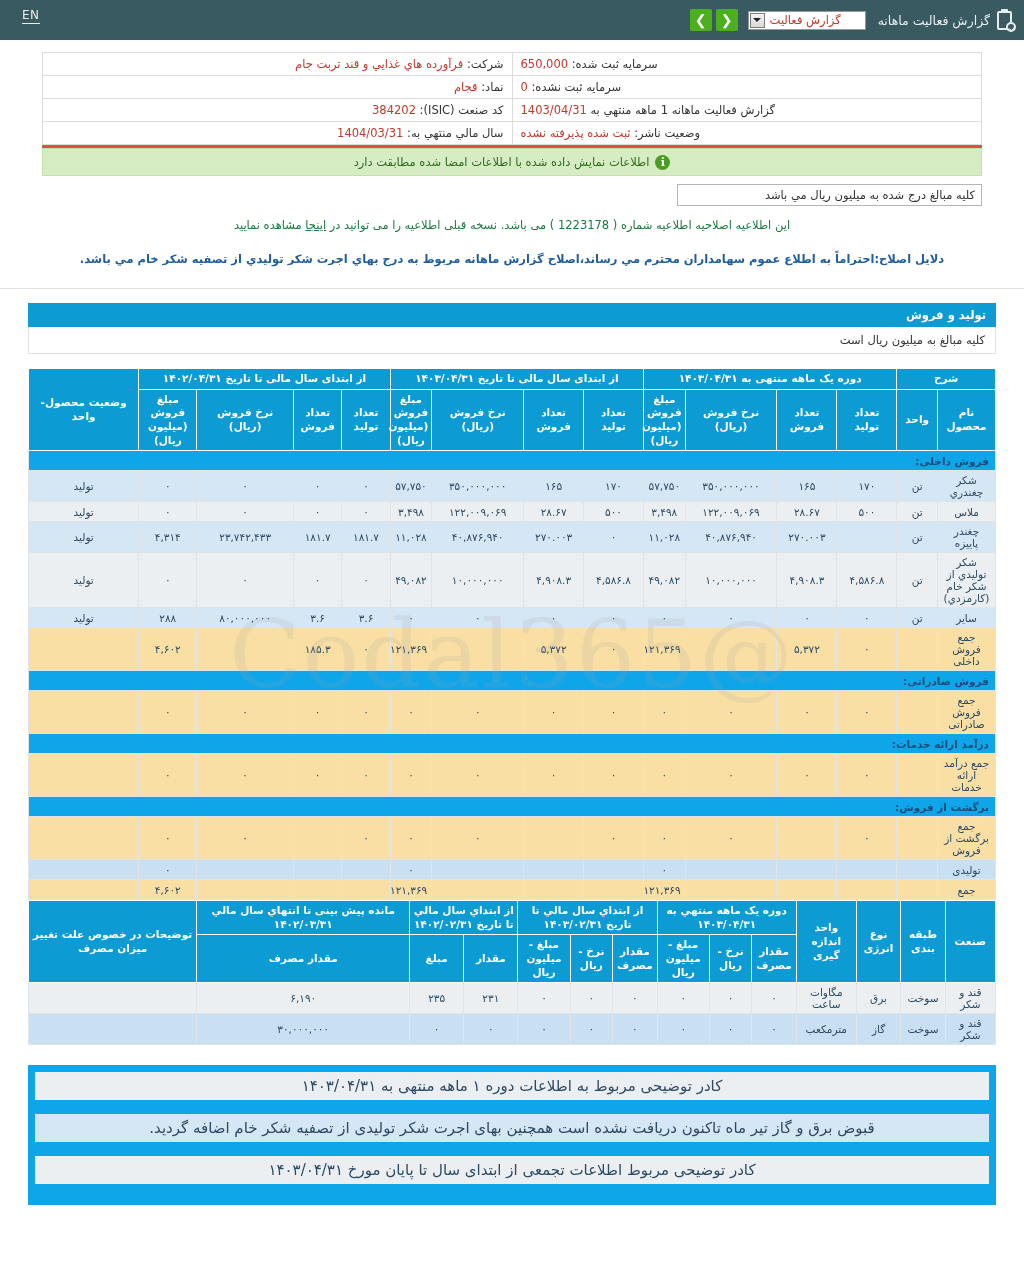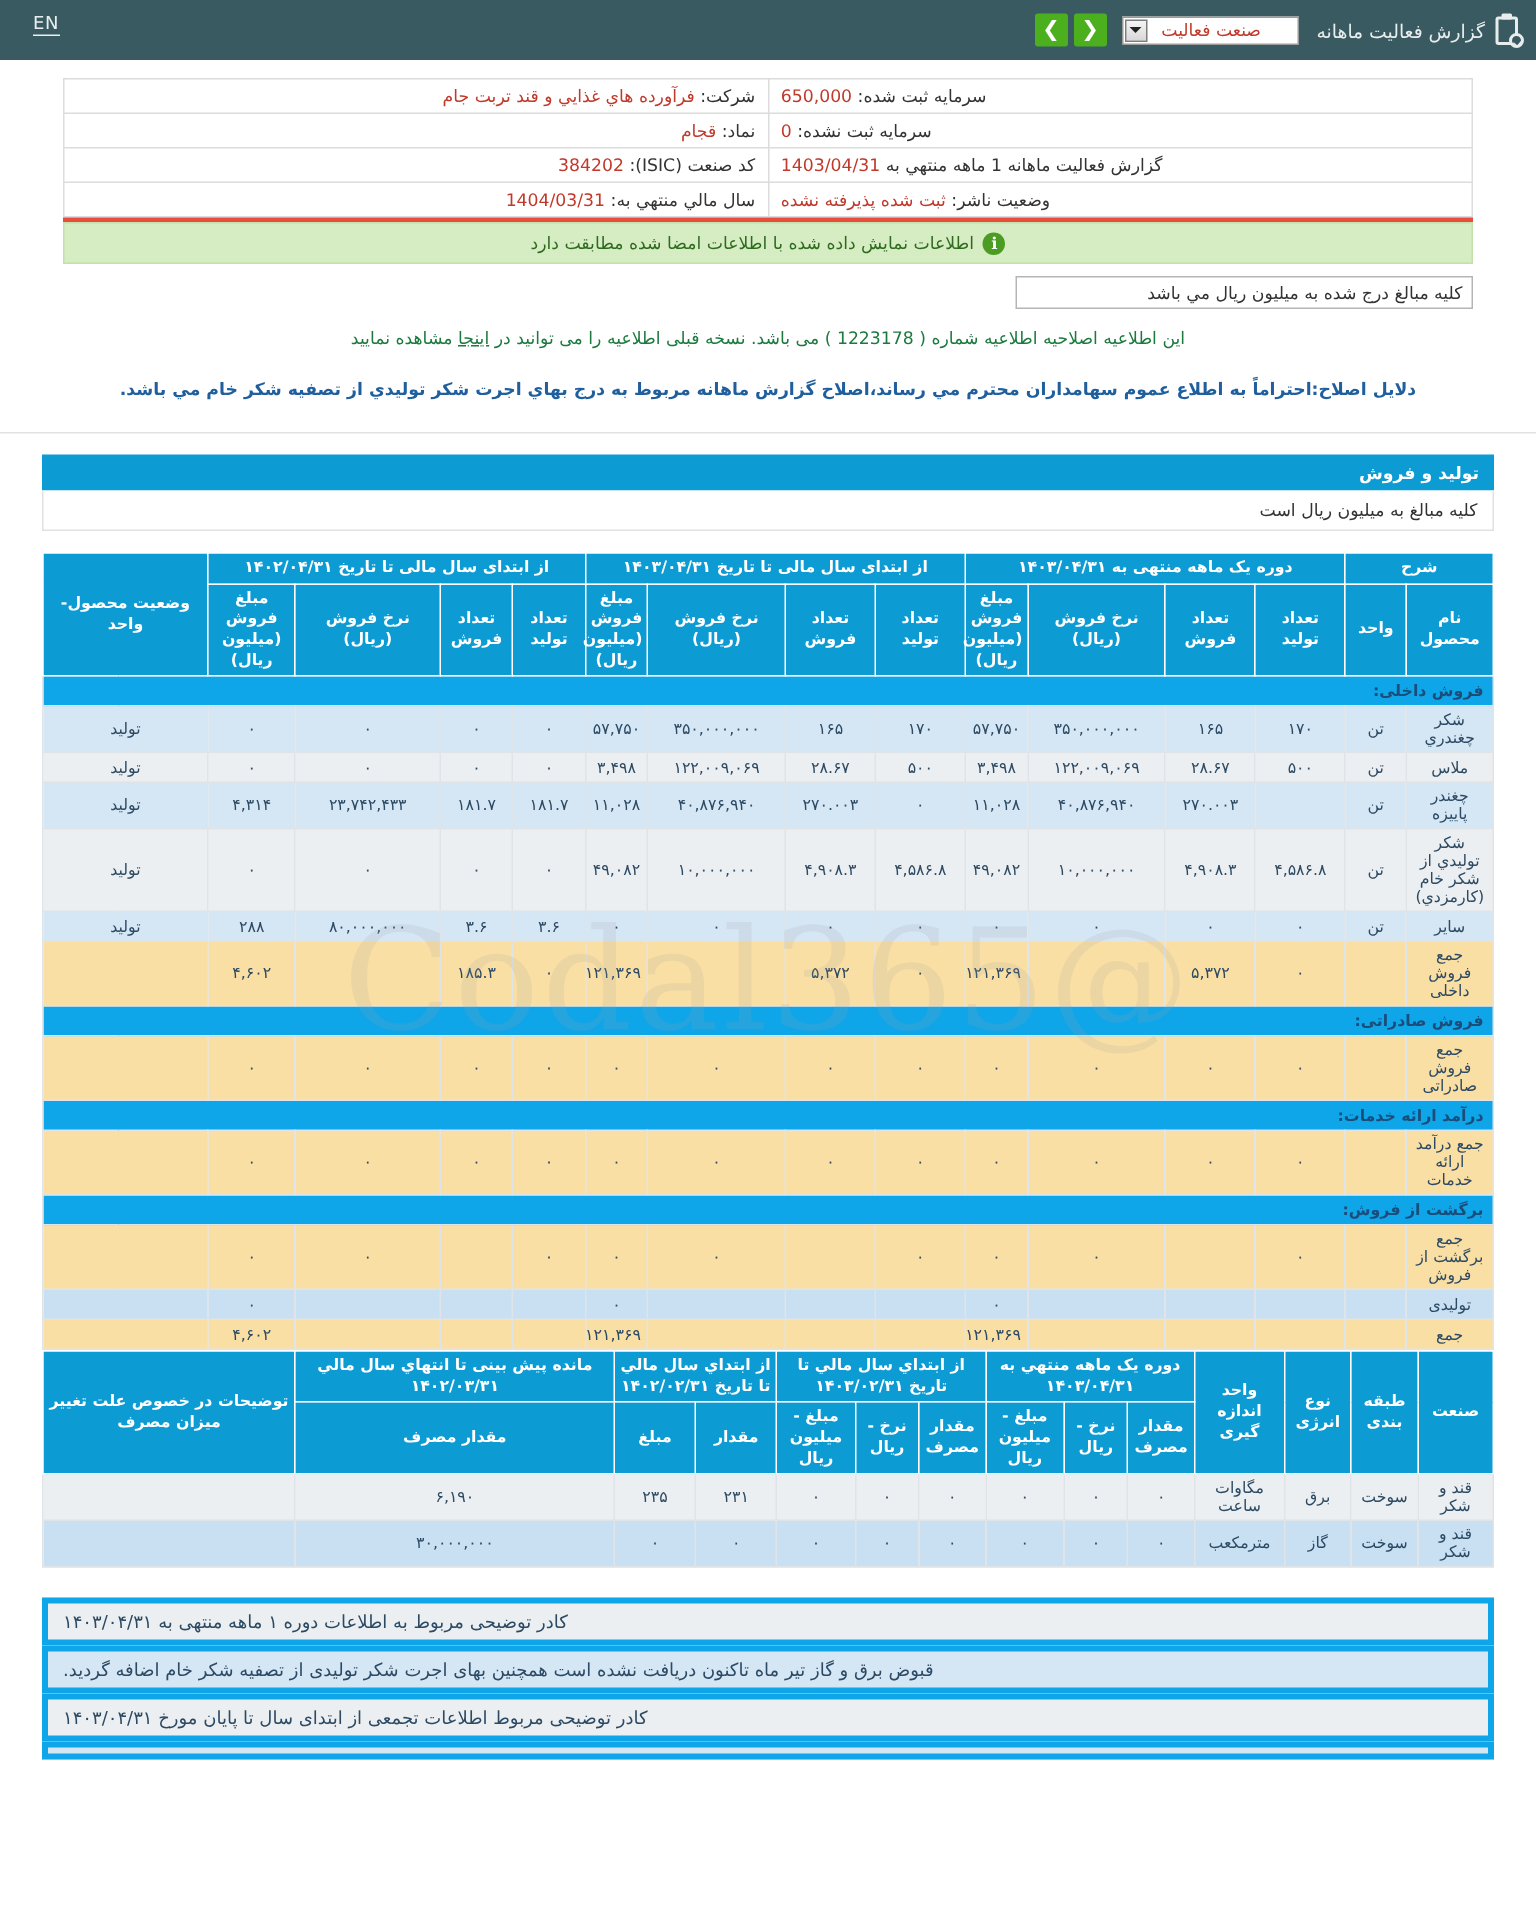--- a/index.html
+++ b/index.html
@@ -253,43 +253,43 @@
   tr.r-yellow td.namecell, tr.r-blue td.namecell, tr.r-white td.namecell { color: #2c4a63; }
 
   .tbl-wrap { padding: 0 28px; margin-top: 14px; }
 
   
   table.grid.energy td { height: 22px; }
 
   
   .notes-wrap { padding: 0 28px; margin-top: 20px; }
   .note-row {
-    border: 4px solid #0ea5e9;
-    font-size: 12px;
+    border: 7px solid #0ea5e9;
+    font-size: 15px;
     color: #2c4a63;
     padding: 5px 10px;
-    text-align: left;
+    text-align: center;
     background: #eceff1;
   }
   .note-row.alt { background: #d5e6f5; }
   .note-row.empty { height: 12px; padding: 0; background:#d5e6f5; }
   .bottom-pad { height: 30px; }
 </style>
 </head>
 <body>
 
 <div class="topbar">
   <div class="clipboard-icon">
     <div class="board"></div>
       <div class="clip"></div>
       <div class="check"></div>
   </div>
   <span class="topbar-title">گزارش فعالیت ماهانه</span>
   <div class="report-select">
-    <span class="selected-text">صنعت فعالیت</span>
+    <span class="selected-text">گزارش فعالیت</span>
     <span class="arrow-box"></span>
   </div>
   <div class="nav-btns">
     <div class="nav-btn">❮</div>
     <div class="nav-btn">❯</div>
   </div>
   <span class="en-link">EN</span>
 </div>
 
 <div class="page">

